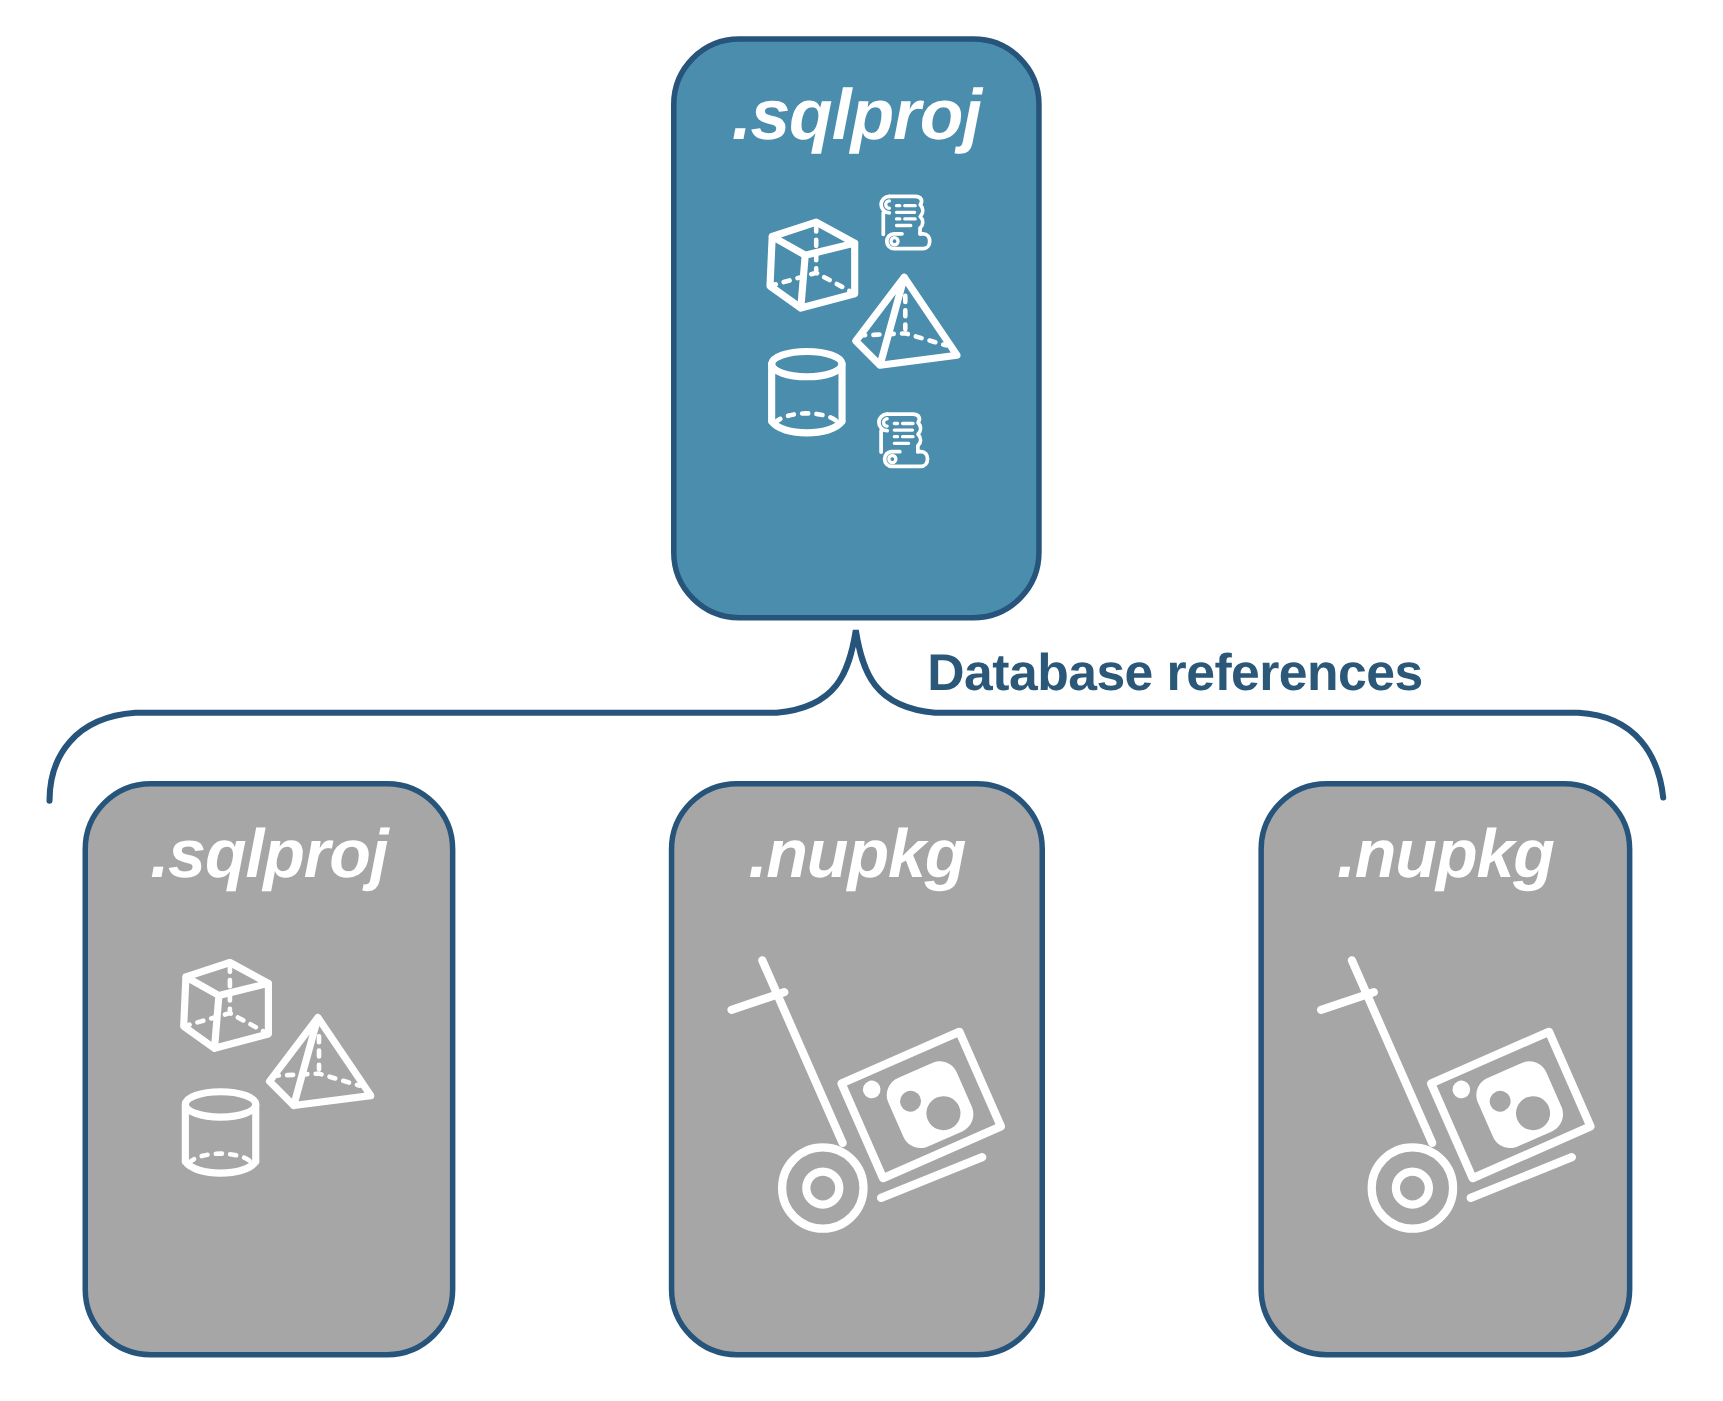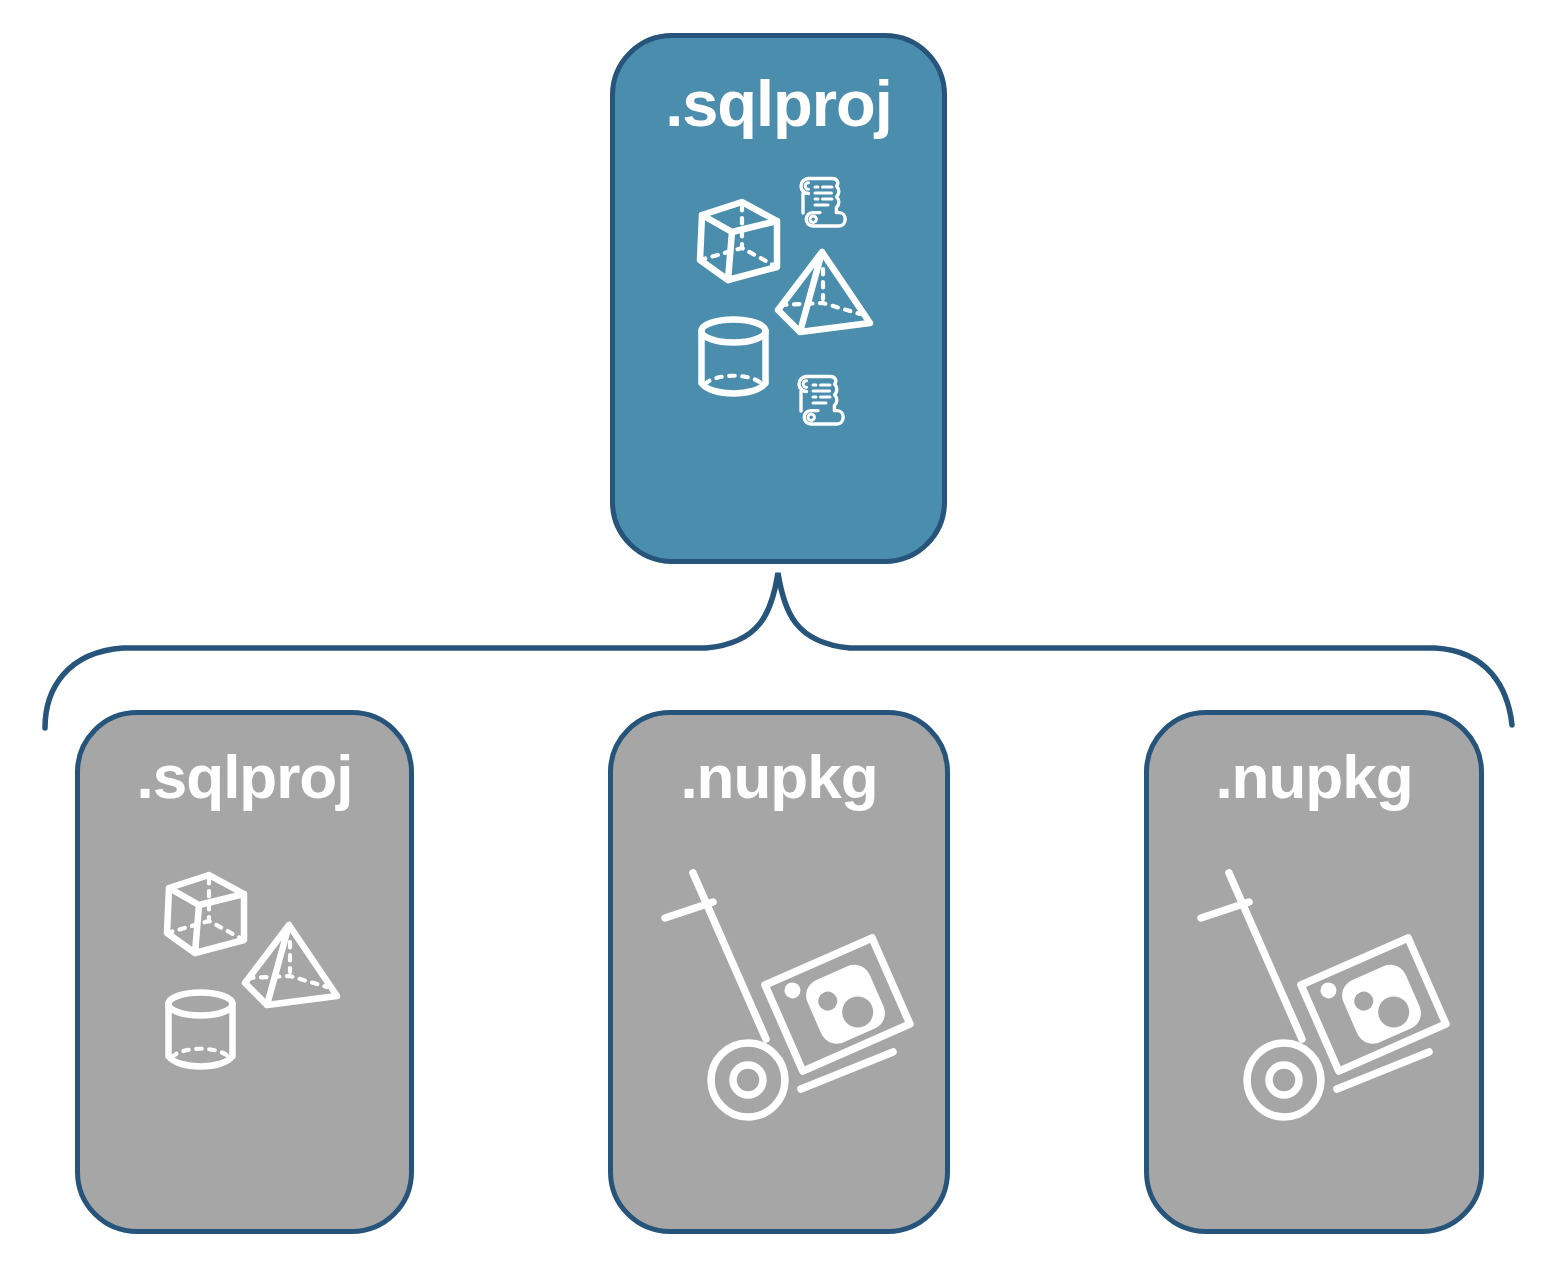--- a/index.html
+++ b/index.html
@@ -2,21 +2,21 @@
 <html><head>
 <meta charset="utf-8">
 <style>
   html,body { margin:0; padding:0; background:#ffffff; }
   #canvas {
     position:relative; width:1566px; height:1274px; background:#ffffff;
     font-family:"Liberation Sans", sans-serif; overflow:hidden;
   }
   .card {
     position:absolute; box-sizing:border-box;
-    border:5px solid #26547a; border-radius:62px;
+    border:5px solid #26547a; border-radius:62px;font-style:italic;
   }
   .card-teal { background:#4a8dac; }
   .card-gray { background:#a6a6a6; }
   #top-card   { left:610px;  top:33px;  width:337px; height:531px; }
   #card-sql2  { left:75px;   top:710px; width:339px; height:524px; }
   #card-nu1   { left:608px;  top:710px; width:342px; height:524px; }
   #card-nu2   { left:1144px; top:710px; width:340px; height:524px; }
   .card-title {
     margin-top:28px; text-align:center; color:#ffffff;
     font-weight:bold; font-size:62px; letter-spacing:-1px; line-height:1.1;
@@ -87,20 +87,21 @@
       <use href="#icon-pyramid-def"></use>
       <use href="#icon-cylinder-def"></use>
       <use href="#icon-scroll-def" transform="translate(101,1)"></use>
       <use href="#icon-scroll-def" transform="translate(99,199)"></use>
     </svg>
   </div>
 
   <svg id="brace-svg" width="1505" height="185" viewBox="0 0 1505 185">
     <path d="M25,170 C25,130 48,94 103,90 L686,90 C741,85 752,53 758,15 C764,53 775,85 830,90 L1415,90 C1468,93 1488,130 1492,167" fill="none" stroke="#26547a" stroke-width="5.5" stroke-linecap="round"></path>
   </svg>
+  <div id="connector-label">Database references</div>
 
   <div id="card-sql2" class="card card-gray">
     <div class="card-title">.sqlproj</div>
     <svg class="icon-cluster" width="180" height="260" viewBox="0 0 180 260">
       <use href="#icon-cube-def"></use>
       <use href="#icon-pyramid-def"></use>
       <use href="#icon-cylinder-def"></use>
     </svg>
   </div>
 

